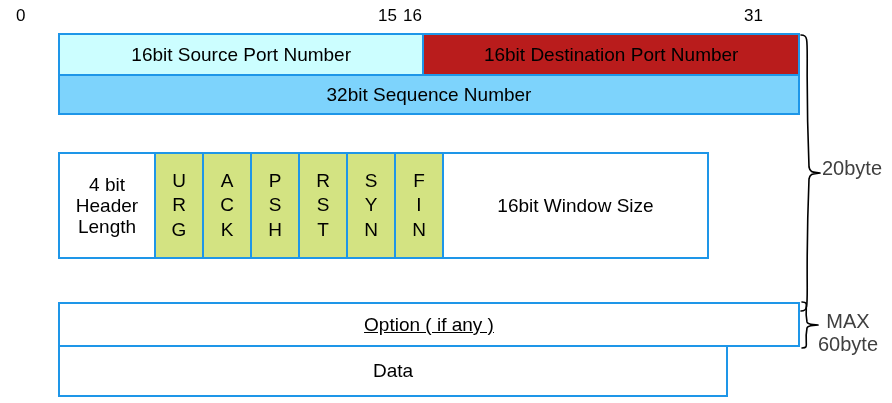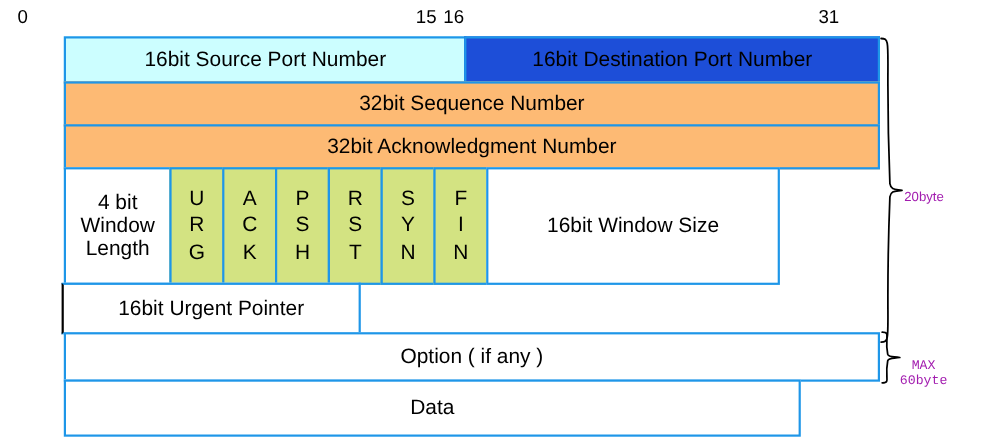--- a/index.html
+++ b/index.html
@@ -56,61 +56,60 @@
     background:#ffffff;
   }
   .cell.multiline{
     flex-direction:column;
     white-space:normal;
   }
   .cell.multiline > span{display:block;}
 
   
   .c-cyan  {background:#ccfeff;}
-  .c-yellow{background:#1d4ed8;}
-  .c-peach {background:#fdba74;}
+  .c-yellow{background:#b91c1c;}
+  .c-peach {background:#7dd3fc;}
   .c-green {background:#d3e382;}
   .c-white {background:#ffffff;}
 
   
   .row-ports   {top:0px;   height:43px;}
   .row-seq     {top:41px;  height:41px;}
   .row-ack     {top:80px;  height:41px;}
   .row-flags   {top:119px; height:107px;}
   .row-cksum   {top:224px; height:47px;}
-  .row-option  {top:269px; height:45px;}
+  .row-option  {top:269px; height:45px;text-decoration:underline;}
   .row-data    {top:312px; height:52px;}
 
   
   .flag{
     flex-direction:column;
     justify-content:center;
     font-size:19px;
     line-height:1.28;
   }
   .flag span{display:block;}
 
   
   .div-black{border-left-color:#000000;}
 
   
   .brace{position:absolute;}
   .brace svg{display:block;}
   .brace-label{
     position:absolute;
-    font-size:12px;
+    font-size:20px;
     line-height:1.15;
-    color:#a21caf;
+    color:#404040;
     white-space:nowrap;
     text-align:left;
-    margin-top:16px;
   }
   .label-20{left:822px;top:157px;}
   .label-60{left:818px;top:310px;text-align:center;}
-  .label-60 span{display:block;font-family:Liberation Mono, monospace;}
+  .label-60 span{display:block;}
 </style>
 </head>
 <body>
 
 <div id="diagram">
 
   <div class="ruler">
     <div class="tick tick-0">0</div>
     <div class="tick tick-15">15</div>
     <div class="tick tick-16">16</div>
@@ -121,29 +120,26 @@
 
     <div class="row row-ports">
       <div class="cell c-cyan" style="width:387px;height:100%;">16bit Source Port Number</div>
       <div class="cell c-yellow" style="width:399px;height:100%;margin-left:-2px;">16bit Destination Port Number</div>
     </div>
 
     <div class="row row-seq">
       <div class="cell c-peach" style="width:786px;height:100%;">32bit Sequence Number</div>
     </div>
 
-    <div class="row row-ack">
-      <div class="cell c-peach" style="width:786px;height:100%;">32bit Acknowledgment Number</div>
-    </div>
 
     <div class="row row-flags">
 
       <div class="cell c-white multiline" style="width:98px;height:100%;">
         <span>4 bit</span>
-        <span>Window</span>
+        <span>Header</span>
         <span>Length</span>
       </div>
 
 
       <div class="cell c-green flag" style="width:50px;height:100%;margin-left:-2px;">
         <span>U</span>
         <span>R</span>
         <span>G</span>
       </div>
 
@@ -174,21 +170,20 @@
       <div class="cell c-green flag" style="width:50px;height:100%;margin-left:-2px;">
         <span>F</span>
         <span>I</span>
         <span>N</span>
       </div>
 
       <div class="cell c-white" style="width:267px;height:100%;margin-left:-2px;">16bit Window Size</div>
     </div>
 
     <div class="row row-cksum">
-      <div class="cell c-white div-black" style="width:272px;height:100%;margin-left:-2px;">16bit Urgent Pointer</div>
     </div>
 
     <div class="row row-option">
       <div class="cell c-white" style="width:786px;height:100%;">Option ( if any )</div>
     </div>
 
     <div class="row row-data">
       <div class="cell c-white" style="width:670px;height:100%;">Data</div>
     </div>
 

